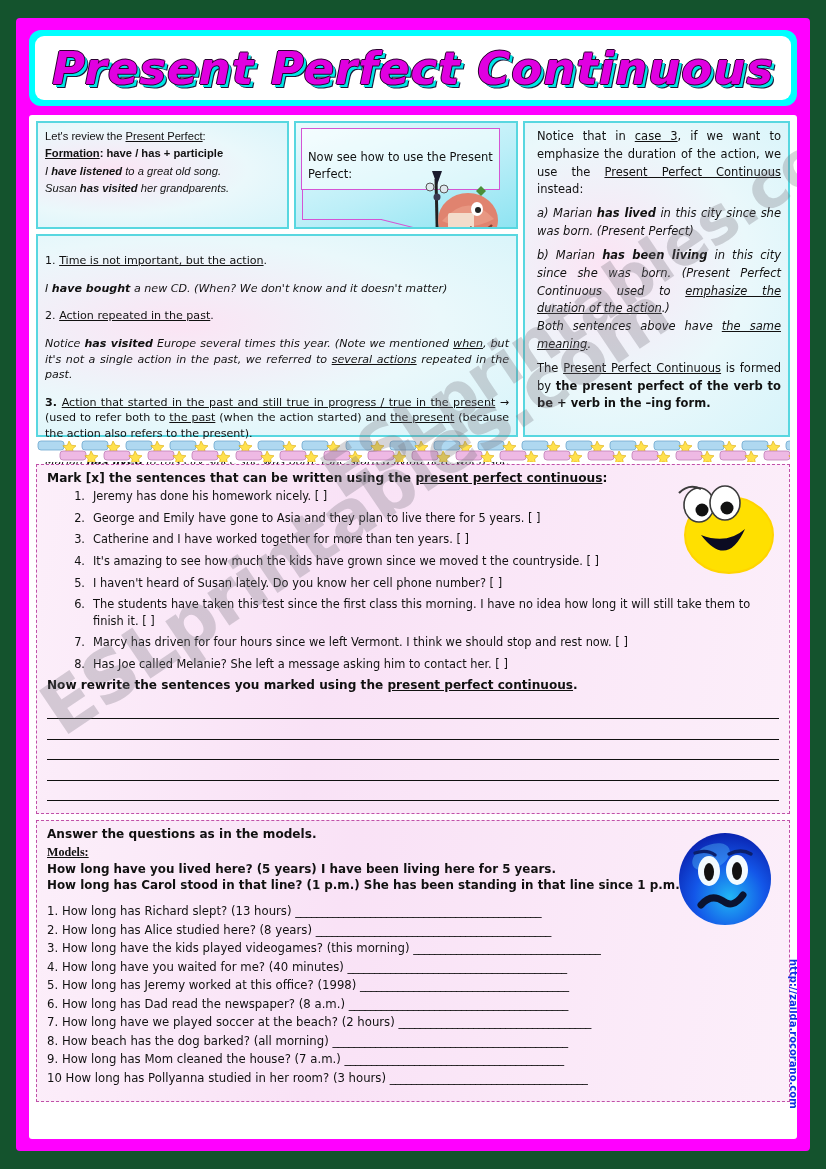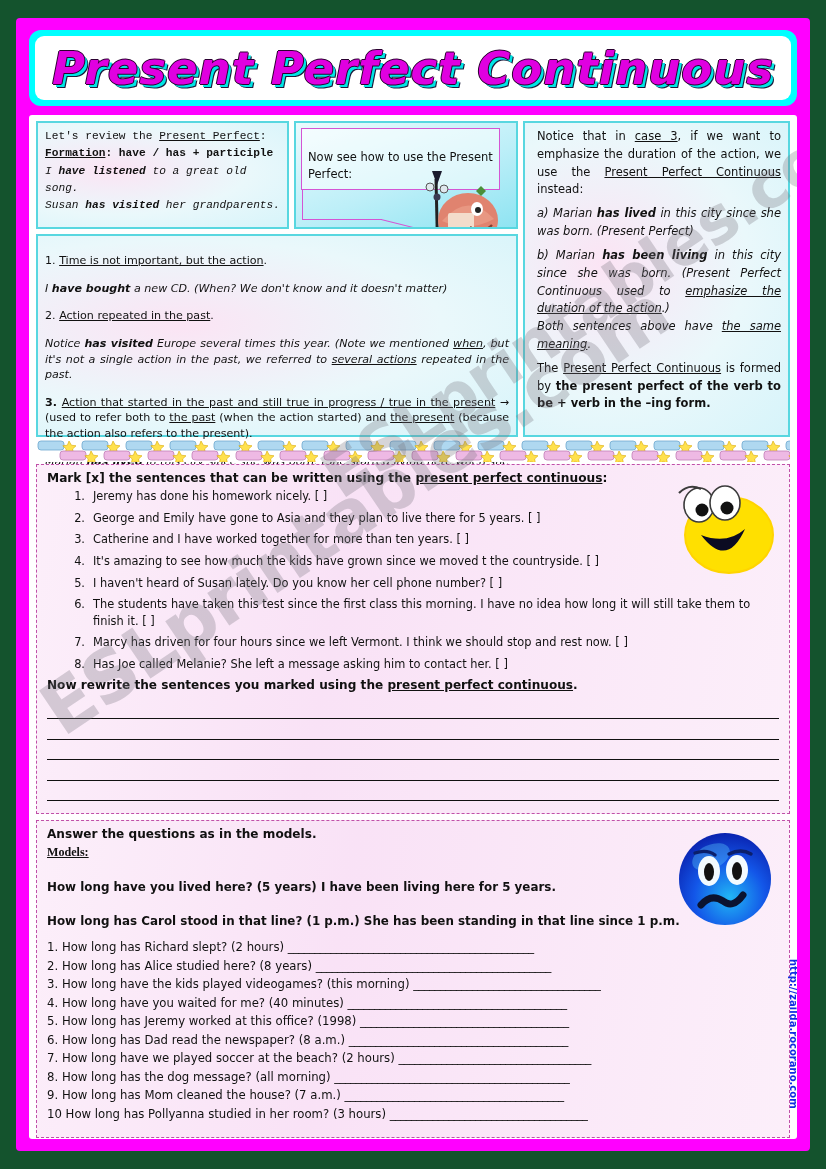--- a/index.html
+++ b/index.html
@@ -129,21 +129,21 @@
 
   .box-cases { margin-top: 5px; height: 203px; }
 
   
   .character { position: absolute; right: 6px; bottom: -42px; width: 118px; height: 104px; z-index: 5; }
   .t-ital { font-style: italic; }
   .t-bold { font-weight: bold; }
   .u { text-decoration: underline; }
   .j { text-align: justify; }
 
-  .box-review p { font-family:Liberation Mono, monospace; font-size:11.2px; line-height:1.55; color:#111; }
+  .box-review p { font-family:Liberation Sans, sans-serif; font-size:11.2px; line-height:1.55; color:#111; }
   .box-cases p { font-family:"DejaVu Sans",sans-serif; font-size:11.1px; line-height:1.41; color:#111;margin-top:12px; }
   .gram-right p { font-family:"DejaVu Sans",sans-serif; font-size:11.5px; line-height:1.55; color:#111; }
   .gram-right .bx { height: 100%; padding-left: 12px; }
   .bubble-rect p { font-family:"DejaVu Sans",sans-serif; font-size:11.5px; line-height:1.45; color:#111; }
   .mt6 { margin-top: 6px; }
 
   
   .strip { height: 22px; margin: 3px 0 2px 0; position: relative; overflow: hidden; }
   .strip svg { display:block; }
 
@@ -174,21 +174,21 @@
     font-family: "DejaVu Sans", sans-serif;
     font-size: 12.1px; font-weight: bold; color: #111;
     margin-top: 1px;
   }
   .blank-lines { margin-top: 7px; }
   .bl { border-bottom: 1.4px solid #111; height: 20.5px; }
 
   
   .ex2-head { font-family:"DejaVu Sans",sans-serif; font-size:12.1px; font-weight:bold; color:#111; }
   .models-label { font-family:Liberation Serif, serif; font-size:12.1px; font-weight:bold; color:#111; text-decoration: underline; margin-top:4px; }
-  .model-line { font-family:"DejaVu Sans",sans-serif; font-size:11.9px; font-weight:bold; color:#111; margin-top:20px; }
+  .model-line { font-family:"DejaVu Sans",sans-serif; font-size:11.9px; font-weight:bold; color:#111; margin-top:2px; }
   ol.q-list { list-style:none; margin-top: 12px; }
   ol.q-list li {
     font-family:"DejaVu Sans",sans-serif;
     font-size: 11.7px; color:#111;
     margin-bottom: 4.5px;
     white-space: nowrap;
     overflow: hidden;
   }
   .ans-rule { letter-spacing: -0.5px; }
 
@@ -436,28 +436,28 @@
         <path d="M58 27 q12 -6 22 0" stroke="#0B1F6B" stroke-width="3.4" fill="none" stroke-linecap="round"></path>
         <path d="M30 78 q10 -12 22 -4 q10 8 20 -6" stroke="#0B1330" stroke-width="7" fill="none" stroke-linecap="round"></path>
       </svg>
 
       <div class="ex2-head">Answer the questions as in the models.</div>
       <div class="models-label">Models:</div>
       <div class="model-line">How long have you lived here? (5 years) I have been living here for 5 years.</div>
       <div class="model-line">How long has Carol stood in that line? (1 p.m.) She has been standing in that line since 1 p.m.</div>
 
       <ol class="q-list">
-        <li><span>1.</span> <span>How long has Richard slept? (2 hours)</span> <span class="ans-rule">______________________________________________</span></li>
+        <li><span>1.</span> <span>How long has Richard slept? (13 hours)</span> <span class="ans-rule">______________________________________________</span></li>
         <li><span>2.</span> <span>How long has Alice studied here? (8 years)</span> <span class="ans-rule">____________________________________________</span></li>
         <li><span>3.</span> <span>How long have the kids played videogames? (this morning)</span> <span class="ans-rule">___________________________________</span></li>
         <li><span>4.</span> <span>How long have you waited for me? (40 minutes)</span> <span class="ans-rule">_________________________________________</span></li>
         <li><span>5.</span> <span>How long has Jeremy worked at this office? (1998)</span> <span class="ans-rule">_______________________________________</span></li>
         <li><span>6.</span> <span>How long has Dad read the newspaper? (8 a.m.)</span> <span class="ans-rule">_________________________________________</span></li>
         <li><span>7.</span> <span>How long have we played soccer at the beach? (2 hours)</span> <span class="ans-rule">____________________________________</span></li>
-        <li><span>8.</span> <span>How long has the dog message? (all morning)</span> <span class="ans-rule">____________________________________________</span></li>
+        <li><span>8.</span> <span>How beach has the dog barked? (all morning)</span> <span class="ans-rule">____________________________________________</span></li>
         <li><span>9.</span> <span>How long has Mom cleaned the house? (7 a.m.)</span> <span class="ans-rule">_________________________________________</span></li>
         <li><span>10</span> <span>How long has Pollyanna studied in her room? (3 hours)</span> <span class="ans-rule">_____________________________________</span></li>
       </ol>
     </div>
 
     <div class="vurl">http://zailda.rocorano.com</div>
 
   </div>
  </div>
 </div>

